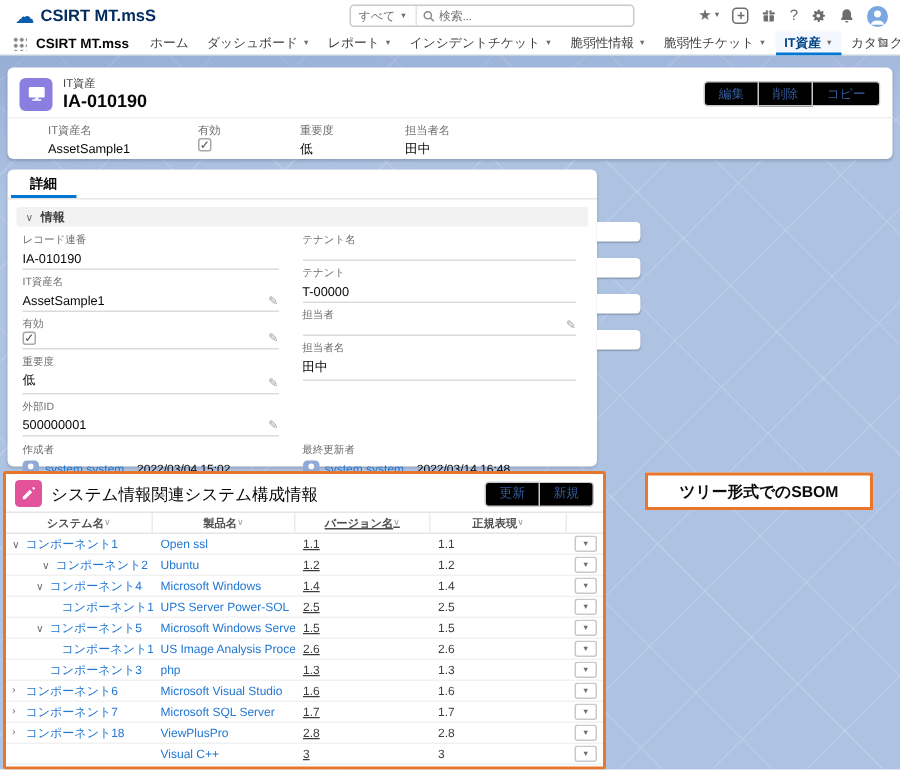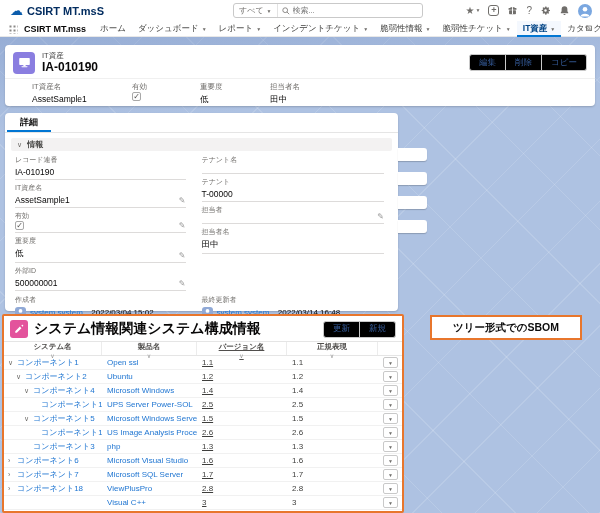--- a/index.html
+++ b/index.html
@@ -108,25 +108,25 @@
 
   .side-tab { position: absolute; width: 29px; height: 13px; background: #fff;
     border-radius: 0 3px 3px 0; box-shadow: 0 1px 1px rgba(0,0,0,.2); }
 
   
   #sbom-wrap { position: absolute; left: 2px; top: 277px; width: 402px; height: 199px;
     border: 2px solid #e8762c; background: #fff; border-radius: 2px; }
   .rl-head { display: flex; align-items: center; padding: 4px 6px 3px; }
   .rl-icon { width: 18px; height: 18px; background: #e3539c; border-radius: 3px;
     display: flex; align-items: center; justify-content: center; margin-right: 6px; flex: none; }
-  .rl-title { font-size: 14px; font-weight: bold; color: #080707; }
+  .rl-title { font-size: 11px; font-weight: normal; color: #080707; }
   .tbl-head { display: flex; height: 15px; border-top: 1px solid #e5e5e5;
     border-bottom: 1px solid #e5e5e5; font-size: 7.5px; font-weight: bold; color: #514f4d; }
-  .th { display: flex; align-items: center; justify-content: space-between;
-    padding: 0 5px; border-right: 1px solid #ececec; cursor: pointer; flex-direction: column; }
+  .th { display: flex; align-items: center; justify-content: center;
+    padding: 0 5px; border-right: 1px solid #ececec; cursor: pointer; }
   .th .sort { font-size: 6px; color: #999; font-weight: normal; }
   .c1 { width: 98px; } .c2 { width: 95px; } .c3 { width: 90px; text-decoration: underline; } .c4 { width: 91px; }
   .c5 { flex: 1; border-right: none; }
   .tr { display: flex; height: 14px; align-items: center; border-bottom: 1px solid #f1f1f1;
     font-size: 8px; color: #3e3e3c; }
   .td { padding: 0 5px; white-space: nowrap; overflow: hidden; }
   .td.c1 { display: flex; align-items: center; }
   .arrow { color: #706e6b; font-size: 7px; width: 9px; flex: none; display: inline-block; }
   .td.c5 { display: flex; justify-content: flex-end; padding-right: 4px; }
   .rowbtn { width: 17px; height: 11px; border: 1px solid #c9c9c9; border-radius: 2px;
@@ -404,21 +404,21 @@
             <span class="link">コンポーネント1</span>
           </div>
           <div class="td c2"><span class="link">Open ssl</span></div>
           <div class="td c3">1.1</div>
           <div class="td c4">1.1</div>
           <div class="td c5">
             <button class="rowbtn">▼</button>
           </div>
         </div>
         <div class="tr">
-          <div class="td c1" style="padding-left: 12px;">
+          <div class="td c1" style="padding-left: 24px;">
             <span class="arrow">∨</span>
             <span class="link">コンポーネント2</span>
           </div>
           <div class="td c2"><span class="link">Ubuntu</span></div>
           <div class="td c3">1.2</div>
           <div class="td c4">1.2</div>
           <div class="td c5">
             <button class="rowbtn">▼</button>
           </div>
         </div>

